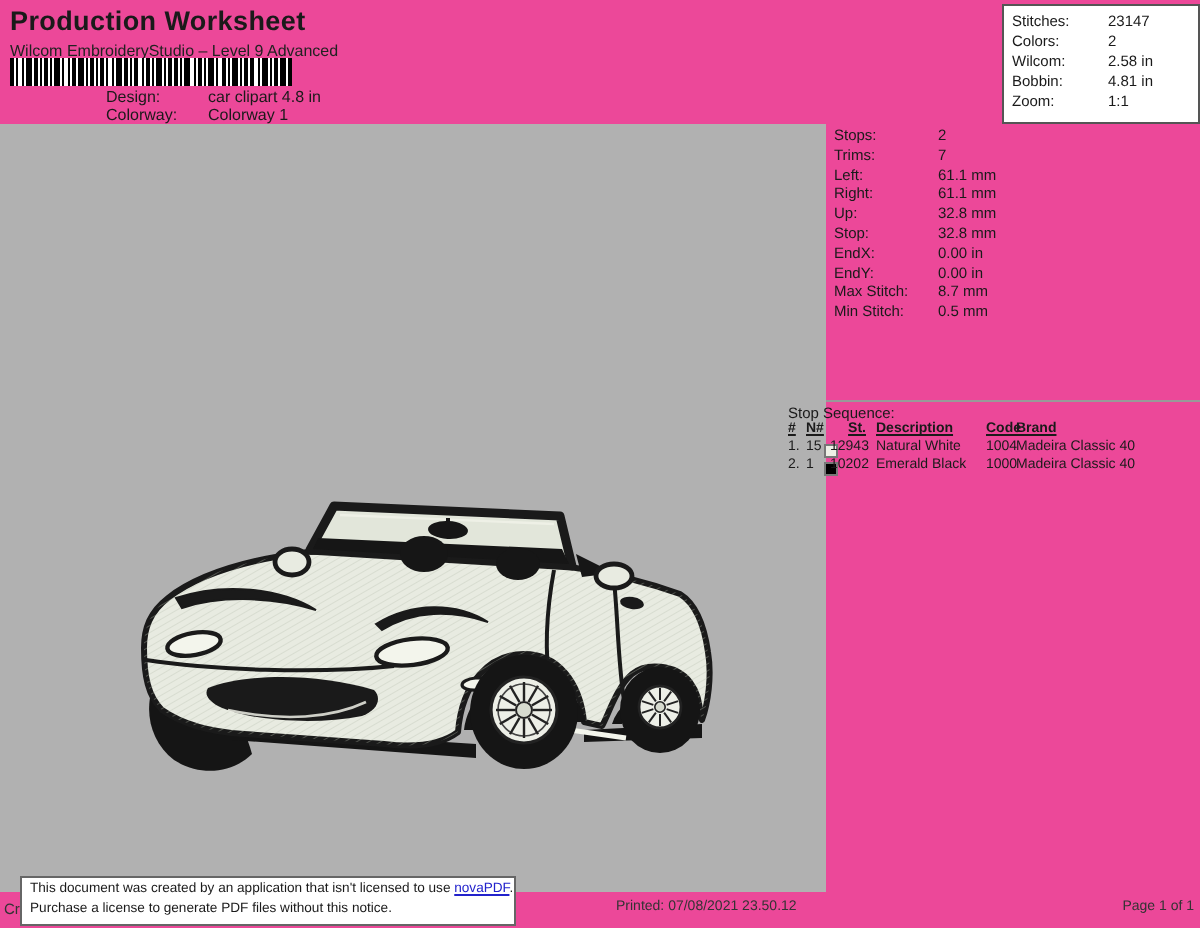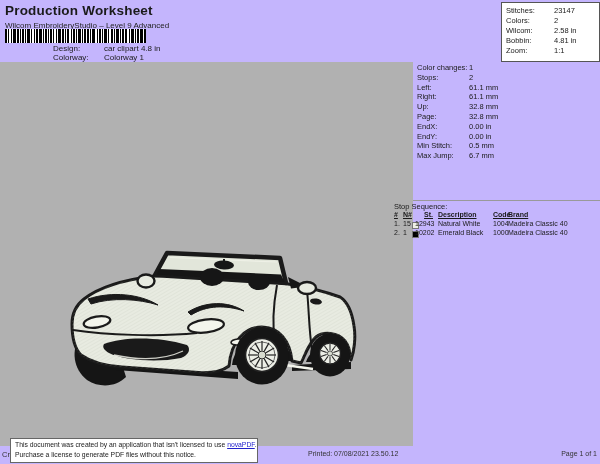--- a/index.html
+++ b/index.html
@@ -1,16 +1,16 @@
 <!DOCTYPE html>
 <html><head>
 <meta charset="utf-8">
 <style>
   html,body{margin:0;padding:0;background:#888;}
-  .page{position:relative;width:600px;height:464px;background:#c4b5fd;overflow:hidden;
+  .page{position:relative;width:600px;height:464px;background:#ec4899;overflow:hidden;
         font-family:"Liberation Sans",sans-serif;color:#1a1a1a;}
   .abs{position:absolute;white-space:nowrap;}
 
   
   .ws-title{left:5px;top:3px;font-size:13.5px;font-weight:bold;letter-spacing:.2px;}
   .ws-subtitle{left:5px;top:21px;font-size:8px;color:#222;}
   .barcode{left:5px;top:29px;width:142px;height:14px;display:flex;align-items:stretch;overflow:hidden;}
   .bc-bar{background:#000;flex:0 0 auto;}
   .bc-space{background:#fff;flex:0 0 auto;}
   .hdr-row{font-size:8px;}
@@ -289,58 +289,58 @@
             <use href="#rsp" transform="rotate(288 270 115.5)"></use>
           <use href="#rsp" transform="rotate(324 270 115.5)"></use>
         </g>
         <circle cx="270" cy="115.5" r="2.6" fill="#d7dbcf" stroke="#222" stroke-width="0.8"></circle>
       </g>
     </svg>
   </div>
 
   <div class="abs machine-info">
     <div class="mi-row">
-        <span class="ml">Color changes:</span>
-        <span>1</span>
-      </div>
-    <div class="mi-row">
         <span class="ml">Stops:</span>
         <span>2</span>
       </div>
     <div class="mi-row">
+        <span class="ml">Trims:</span>
+        <span>7</span>
+      </div>
+    <div class="mi-row">
         <span class="ml">Left:</span>
         <span>61.1 mm</span>
       </div>
     <div class="mi-row">
         <span class="ml">Right:</span>
         <span>61.1 mm</span>
       </div>
     <div class="mi-row">
         <span class="ml">Up:</span>
         <span>32.8 mm</span>
       </div>
     <div class="mi-row">
-        <span class="ml">Page:</span>
+        <span class="ml">Stop:</span>
         <span>32.8 mm</span>
       </div>
     <div class="mi-row">
         <span class="ml">EndX:</span>
         <span>0.00 in</span>
       </div>
     <div class="mi-row">
         <span class="ml">EndY:</span>
         <span>0.00 in</span>
       </div>
     <div class="mi-row">
+        <span class="ml">Max Stitch:</span>
+        <span>8.7 mm</span>
+      </div>
+    <div class="mi-row">
         <span class="ml">Min Stitch:</span>
         <span>0.5 mm</span>
-      </div>
-    <div class="mi-row">
-        <span class="ml">Max Jump:</span>
-        <span>6.7 mm</span>
       </div>
   </div>
 
   <div class="abs panel-divider"></div>
 
   <div class="abs stopseq">
     <div class="ss-title">Stop Sequence:</div>
     <div class="ss-row ss-head" style="top:9px;">
       <span class="ss-c c-num">#</span>
       <span class="ss-c c-n">N#</span>

